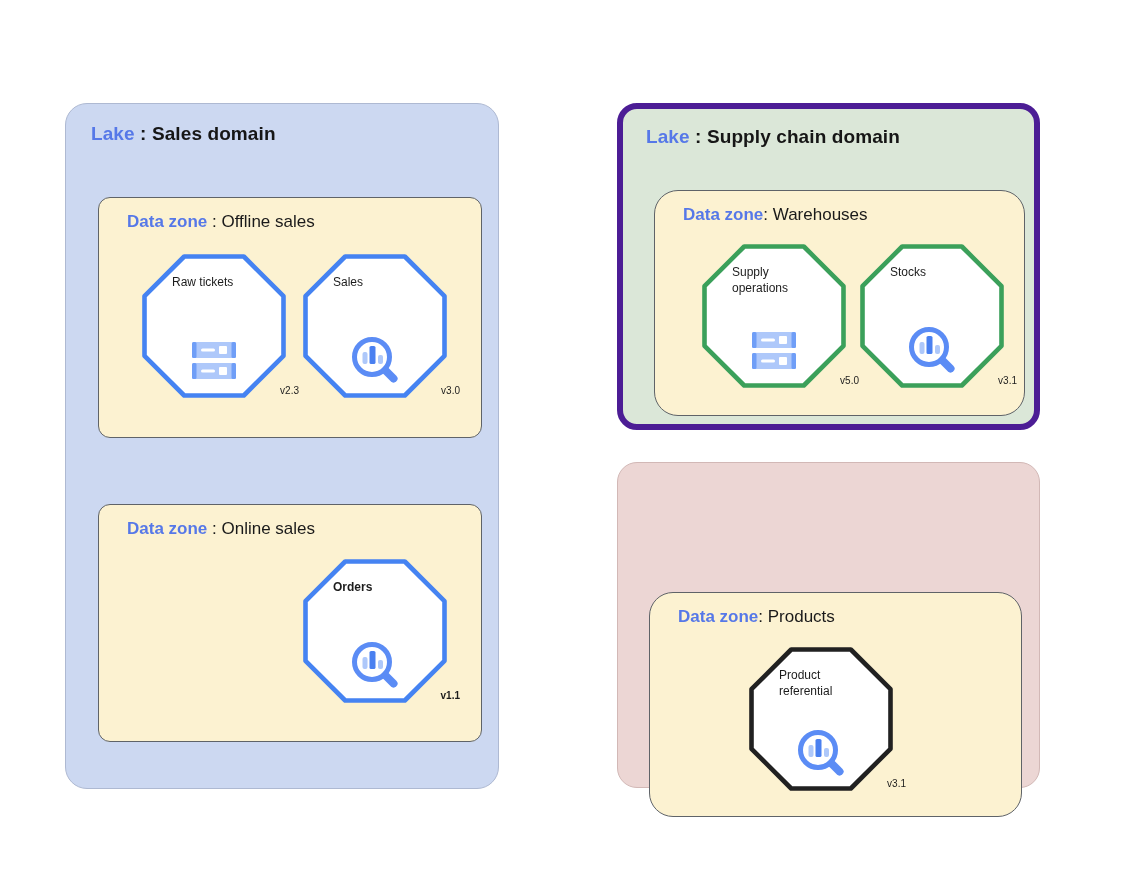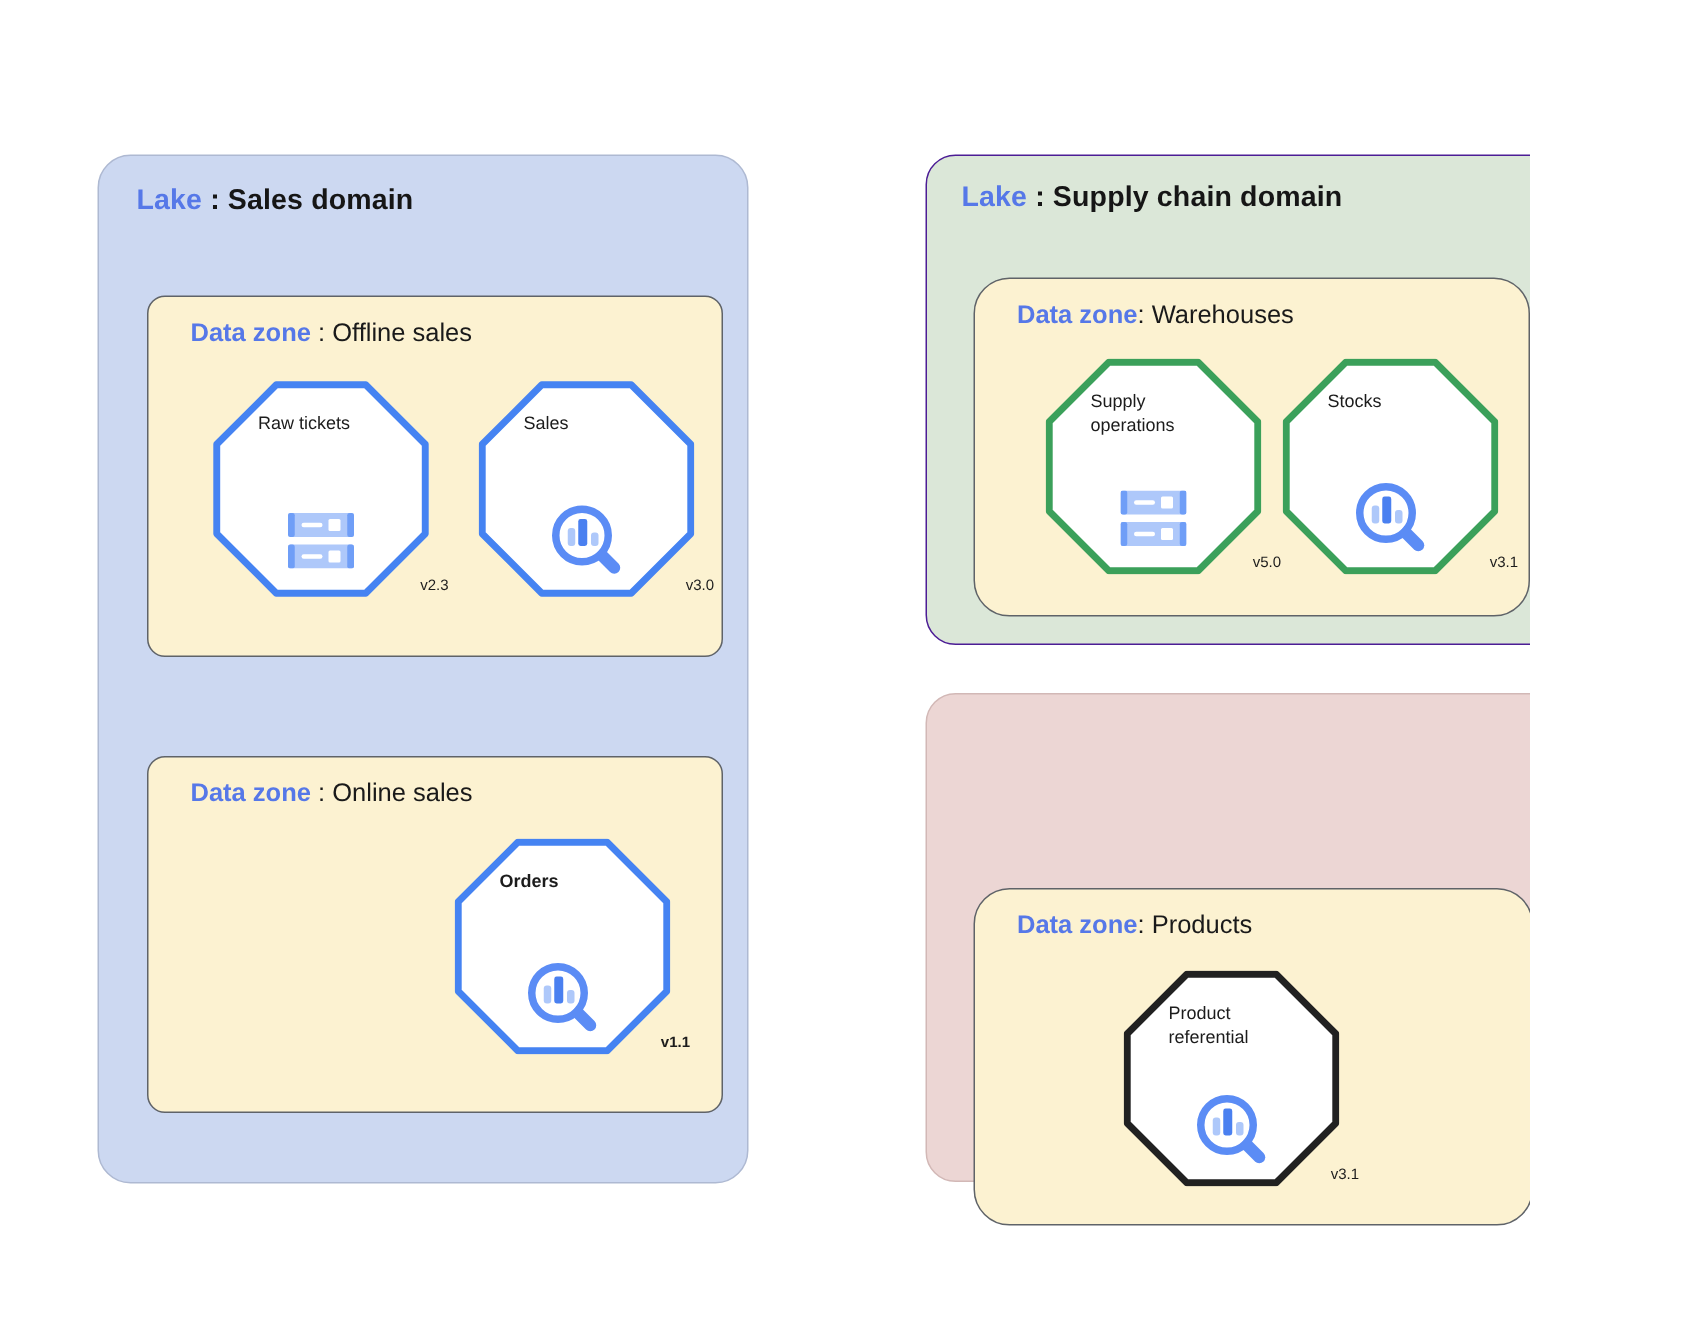--- a/index.html
+++ b/index.html
@@ -4,42 +4,42 @@
 <style>
   html, body {
     margin: 0;
     padding: 0;
     background: #ffffff;
     font-family: "Liberation Sans", "DejaVu Sans", sans-serif;
     color: #1f1f1f;
   }
   .canvas {
     position: relative;
-    width: 1020px;
+    width: 1128px;
     height: 880px;
     background: #ffffff;
     overflow: hidden;
   }
 
   
   .lake {
     position: absolute;
     border-radius: 20px;
     box-sizing: border-box;
   }
   .lake-sales {
     left: 65px; top: 103px; width: 434px; height: 686px;
     background: #ccd8f1;
     border: 1px solid #aeb9d2;
     border-radius: 22px;
   }
   .lake-supply {
     left: 617px; top: 103px; width: 423px; height: 327px;
     background: #dbe7d8;
-    border: 1px solid #4c1d95;
+    border: 6px solid #4c1d95;
   }
   .lake-product {
     left: 617px; top: 462px; width: 423px; height: 326px;
     background: #ecd6d4;
     border: 1px solid #d2b8b6;
   }
 
   .lake-title {
     position: absolute;
     left: 25px; top: 19px;
@@ -145,21 +145,21 @@
             <rect x="0" y="0" width="44" height="16" rx="2" fill="#aec8fa"></rect>
             <rect x="0" y="0" width="4.5" height="16" rx="1.5" fill="#6f9ef7"></rect>
             <rect x="39.5" y="0" width="4.5" height="16" rx="1.5" fill="#6f9ef7"></rect>
             <rect x="9" y="6.5" width="14" height="3" rx="1.5" fill="#ffffff"></rect>
             <rect x="27" y="4" width="8" height="8" rx="1" fill="#ffffff"></rect>
           </g>
         </svg>
         <div class="entity-version">v2.3</div>
       </div>
 
-      <div class="entity" style="left:204px; top:56px;margin-left:16px;">
+      <div class="entity" style="left:204px; top:56px;">
         <svg class="oct" viewBox="0 0 144 144">
           <polygon points="42.2,2.5 101.8,2.5 141.5,42.2 141.5,101.8 101.8,141.5 42.2,141.5 2.5,101.8 2.5,42.2" fill="#ffffff" stroke="#4583f2" stroke-width="4.6" stroke-linejoin="round"></polygon>
         </svg>
         <div class="entity-name">Sales</div>
         <svg class="entity-icon icon-mag" width="56" height="56" viewBox="0 0 56 56">
           <circle cx="25" cy="25" r="17.5" fill="#ffffff" stroke="#5b8cf5" stroke-width="5"></circle>
           <rect x="15.5" y="20" width="5" height="12" rx="2" fill="#aec8fa"></rect>
           <rect x="22.5" y="14" width="6" height="18" rx="1.6" fill="#4a80f0"></rect>
           <rect x="31" y="23" width="5" height="9" rx="2" fill="#aec8fa"></rect>
           <line x1="38.5" y1="38.5" x2="46.5" y2="46.5" stroke="#5b8cf5" stroke-width="8" stroke-linecap="round"></line>

